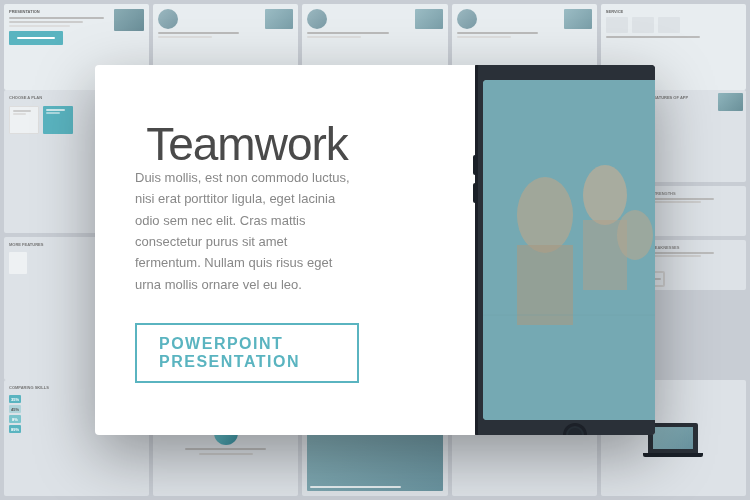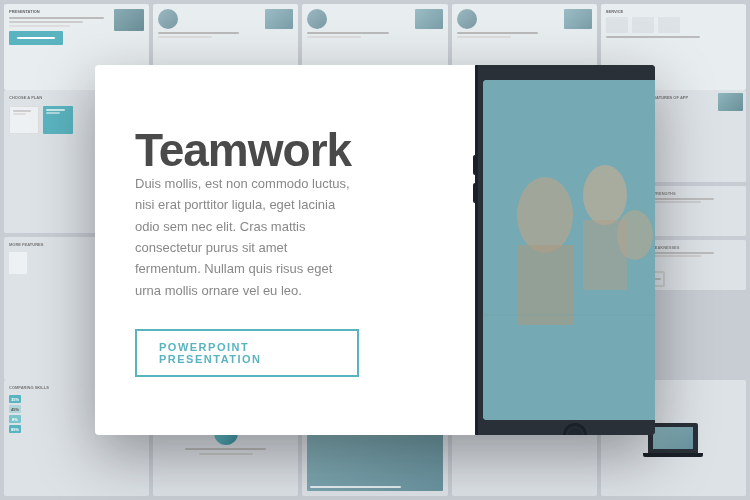--- a/index.html
+++ b/index.html
@@ -32,39 +32,40 @@
     .card-left {
       flex: 0 0 300px;
       padding: 40px 36px 36px 40px;
       display: flex;
       flex-direction: column;
       justify-content: center;
     }
 
     .card-title {
       font-size: 46px;
-      font-weight: 700;
+      font-weight: 400;
       color: #4a4a4a;
       line-height: 1;
       letter-spacing: -1px;
+      text-align: center;
     }
 
     .card-body {
       font-size: 13px;
       color: #888;
       line-height: 1.65;
       margin-bottom: 28px;
       max-width: 220px;
     }
 
     .cta-button {
       display: inline-block;
       border: 2px solid #5ab4c0;
       color: #5ab4c0;
-      font-size: 11px;
+      font-size: 16px;
       font-weight: 700;
       letter-spacing: 1.5px;
       text-transform: uppercase;
       padding: 10px 22px;
       cursor: pointer;
       width: fit-content;
       transition: all 0.2s;
     }
 
     

